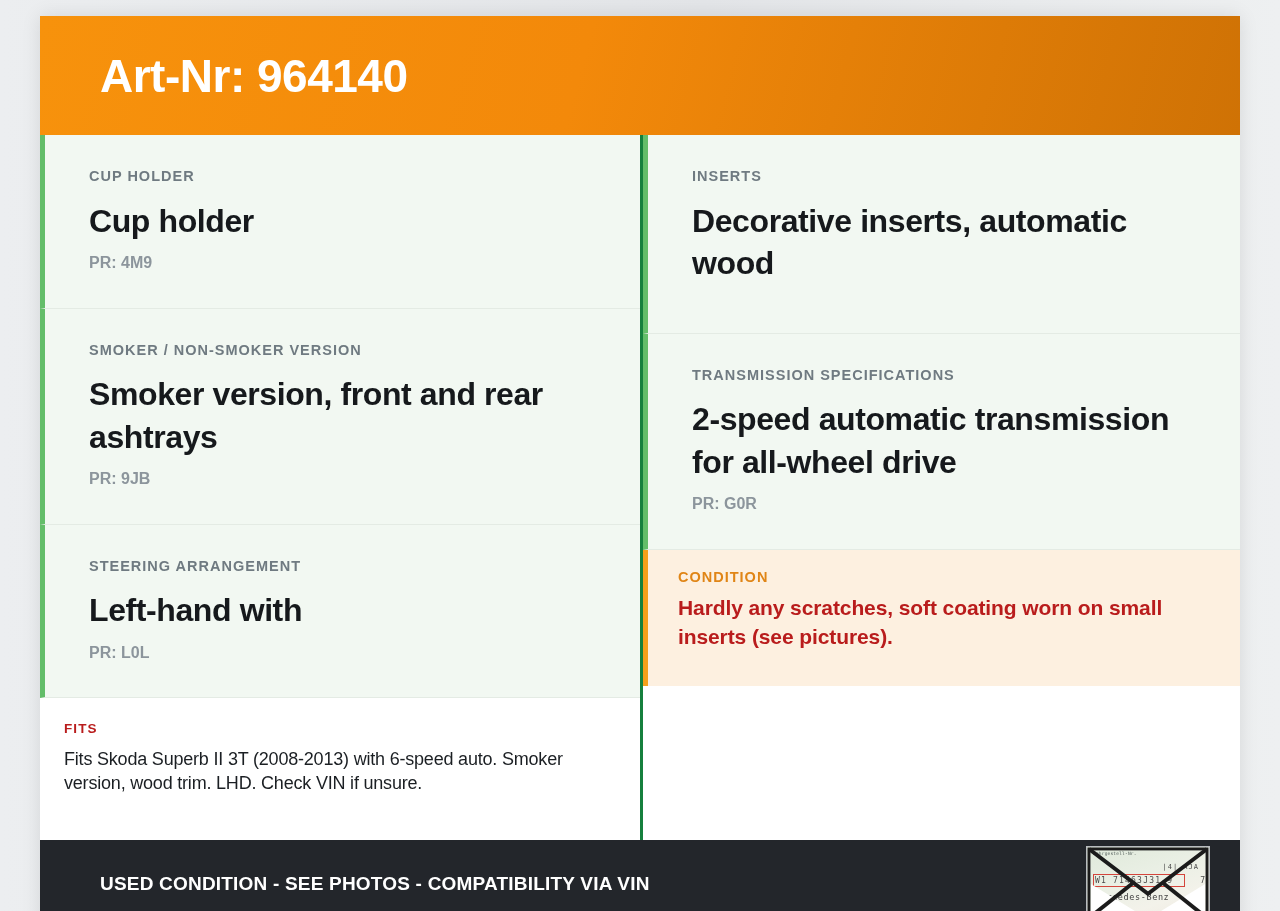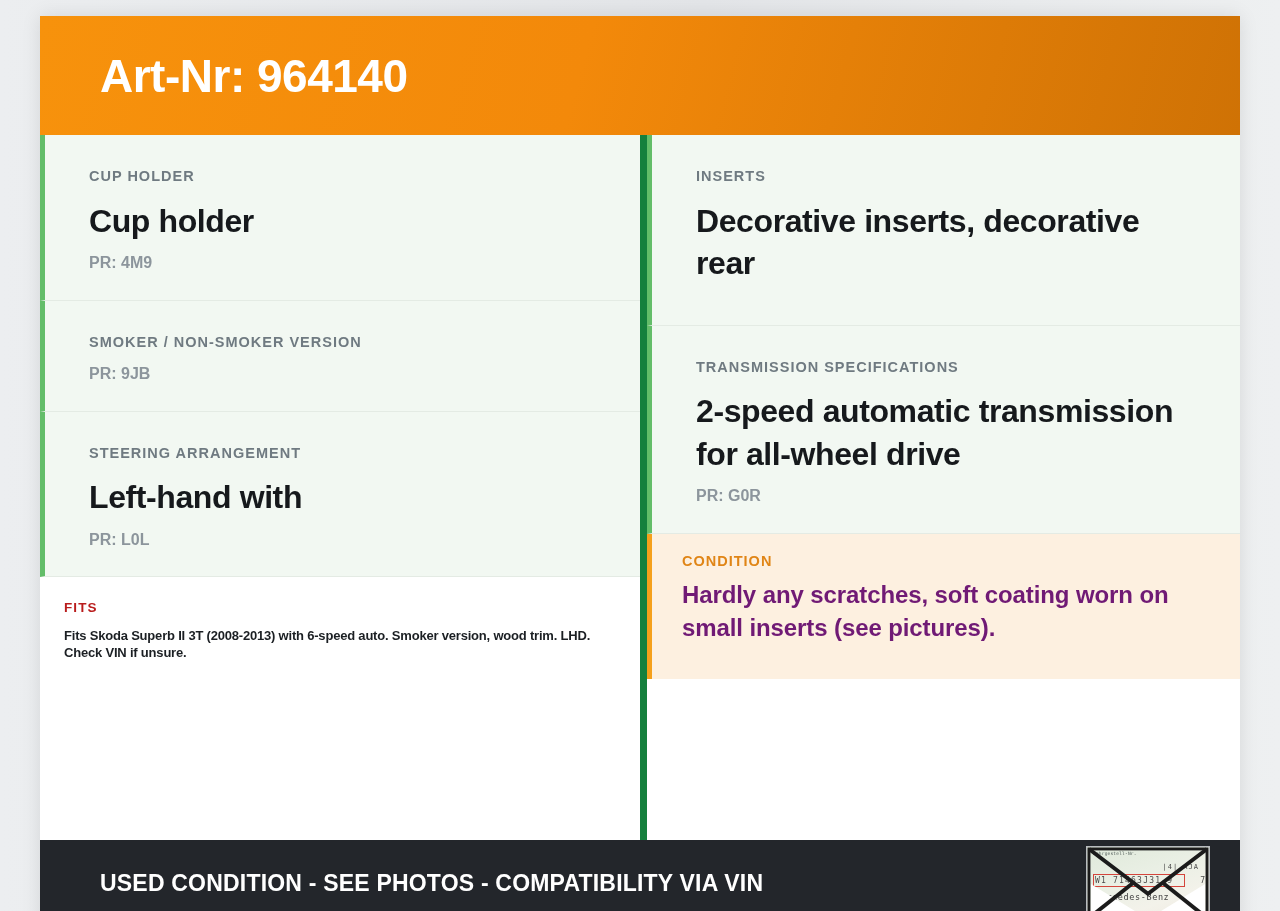--- a/index.html
+++ b/index.html
@@ -57,29 +57,29 @@
     background: #ffffff;
   }
   .col {
     width: 600px;
     flex: 0 0 600px;
     display: flex;
     flex-direction: column;
     background: #ffffff;
   }
   .col.right {
-    border-left: 7px solid #15803d;
+    border-left: 3px solid #15803d;
   }
 
   
   .card {
     background: #f2f8f2;
     border-left: 5px solid #63bd69;
     border-bottom: 1px solid #e4ebe4;
-    padding: 34px 44px 28px 44px;
+    padding: 34px 44px 36px 44px;
   }
   .card .label {
     font-size: 14.5px;
     font-weight: bold;
     letter-spacing: 1.0px;
     color: #6f7a81;
     text-transform: uppercase;
     line-height: 1;
     margin-bottom: 16px;
   }
@@ -108,62 +108,62 @@
     background: #fdf0e0;
     border-left: 5px solid #f5a01b;
     border-bottom: none;
     padding: 20px 44px 34px 30px;
   }
   .card.condition .label {
     color: #e08516;
     margin-bottom: 10px;
   }
   .card.condition .text {
-    font-size: 24px;
-    font-weight: bold;
-    color: #701a75;
+    font-size: 21px;
+    font-weight: bold;
+    color: #b91c1c;
     line-height: 1.38;
     letter-spacing: -0.1px;
   }
 
   
   .fits {
     background: #ffffff;
     padding: 24px 40px 24px 24px;
   }
   .fits .label {
     font-size: 13.5px;
     font-weight: bold;
     letter-spacing: 1.1px;
     color: #b91c1c;
     text-transform: uppercase;
     margin-bottom: 12px;
     line-height: 1;
   }
   .fits .text {
-    font-size: 13px;
-    font-weight: bold;
+    font-size: 18px;
+    font-weight: normal;
     color: #1b1f23;
     line-height: 1.32;
     letter-spacing: -0.2px;
   }
 
   
   #footer {
     flex: 0 0 87px;
     height: 87px;
     background: #23262b;
     display: flex;
     align-items: center;
     padding-left: 60px;
     position: relative;
   }
   #footer .banner {
     color: #ffffff;
-    font-size: 23px;
+    font-size: 19px;
     font-weight: bold;
     letter-spacing: 0.2px;
   }
 
   
   #stamp {
     position: absolute;
     right: 30px;
     top: 6px;
     width: 124px;
@@ -252,20 +252,21 @@
     <div class="col left">
 
       <div class="card">
         <div class="label">CUP HOLDER</div>
         <div class="value">Cup holder</div>
         <div class="pr">PR: 4M9</div>
       </div>
 
       <div class="card">
         <div class="label">SMOKER / NON-SMOKER VERSION</div>
+        <div class="value">Smoker version, front and rear ashtrays</div>
         <div class="pr">PR: 9JB</div>
       </div>
 
       <div class="card">
         <div class="label">STEERING ARRANGEMENT</div>
         <div class="value">Left-hand with</div>
         <div class="pr">PR: L0L</div>
       </div>
 
       <div class="fits">
@@ -273,21 +274,21 @@
         <div class="text">Fits Skoda Superb II 3T (2008-2013) with 6-speed auto. Smoker version, wood trim. LHD. Check VIN if unsure.</div>
       </div>
 
       <div class="plain-filler"></div>
     </div>
 
     <div class="col right">
 
       <div class="card">
         <div class="label">INSERTS</div>
-        <div class="value">Decorative inserts, decorative rear</div>
+        <div class="value">Decorative inserts, automatic wood</div>
       </div>
 
       <div class="card">
         <div class="label">TRANSMISSION SPECIFICATIONS</div>
         <div class="value">2-speed automatic transmission for all-wheel drive</div>
         <div class="pr">PR: G0R</div>
       </div>
 
       <div class="card condition">
         <div class="label">CONDITION</div>

